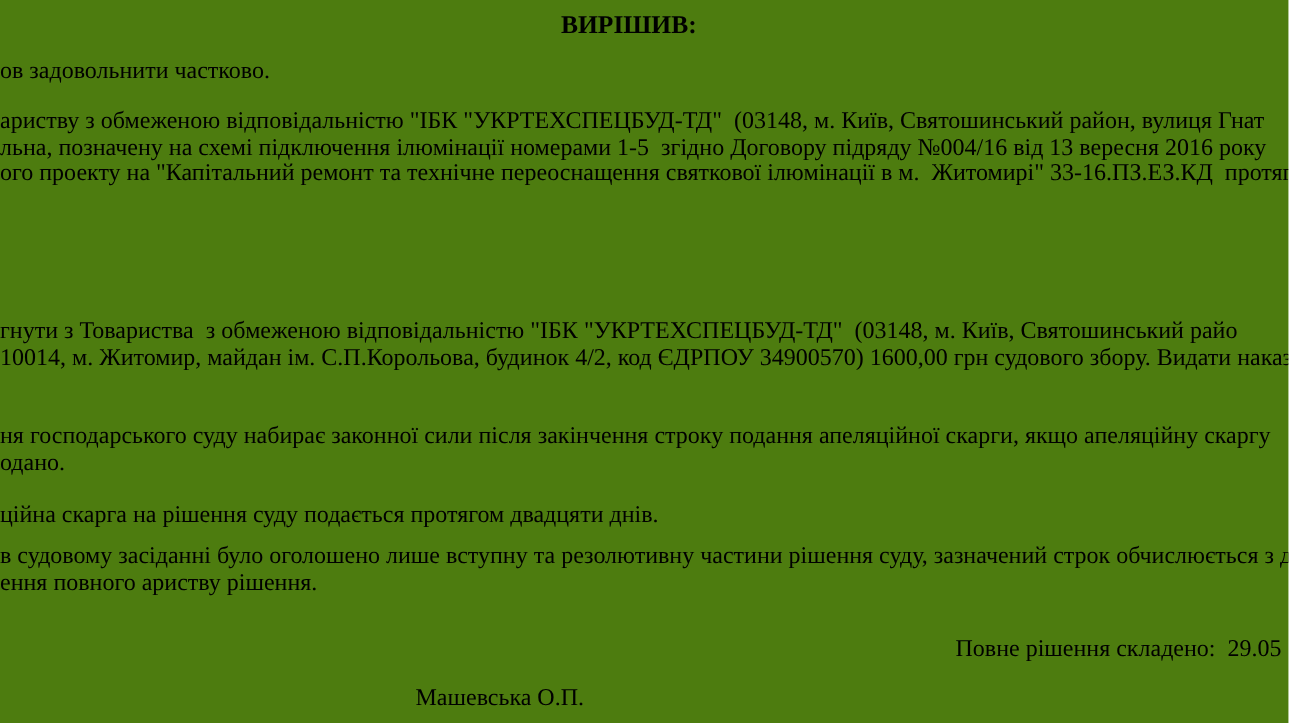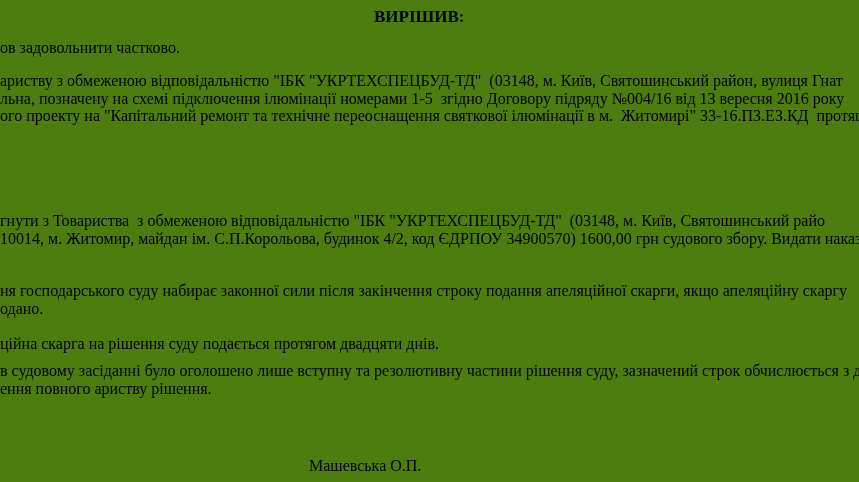--- a/index.html
+++ b/index.html
@@ -44,21 +44,20 @@
     position: absolute;
     top: 424px;
     left: 637px;
     white-space: pre;
   }
   .signature {
     position: absolute;
     top: 457px;
     left: 277px;
     white-space: pre;
-    margin-left: 32px;
   }
 </style>
 </head>
 <body>
 
 <div class="page">
 
   <div class="title">ВИРІШИВ:</div>
 
   <div class="para intro">
@@ -83,16 +82,17 @@
 
   <div class="para p-appeal">
     <div class="line">ційна скарга на рішення суду подається протягом двадцяти днів.</div>
   </div>
 
   <div class="para p-announced">
     <div class="line">в судовому засіданні було оголошено лише вступну та резолютивну частини рішення суду, зазначений строк обчислюється з д</div>
     <div class="line">ення повного ариству рішення.</div>
   </div>
 
+  <div class="date-line">Повне рішення складено:  29.05</div>
 
   <div class="signature">Машевська О.П.</div>
 
 </div>
 
 </body></html>

